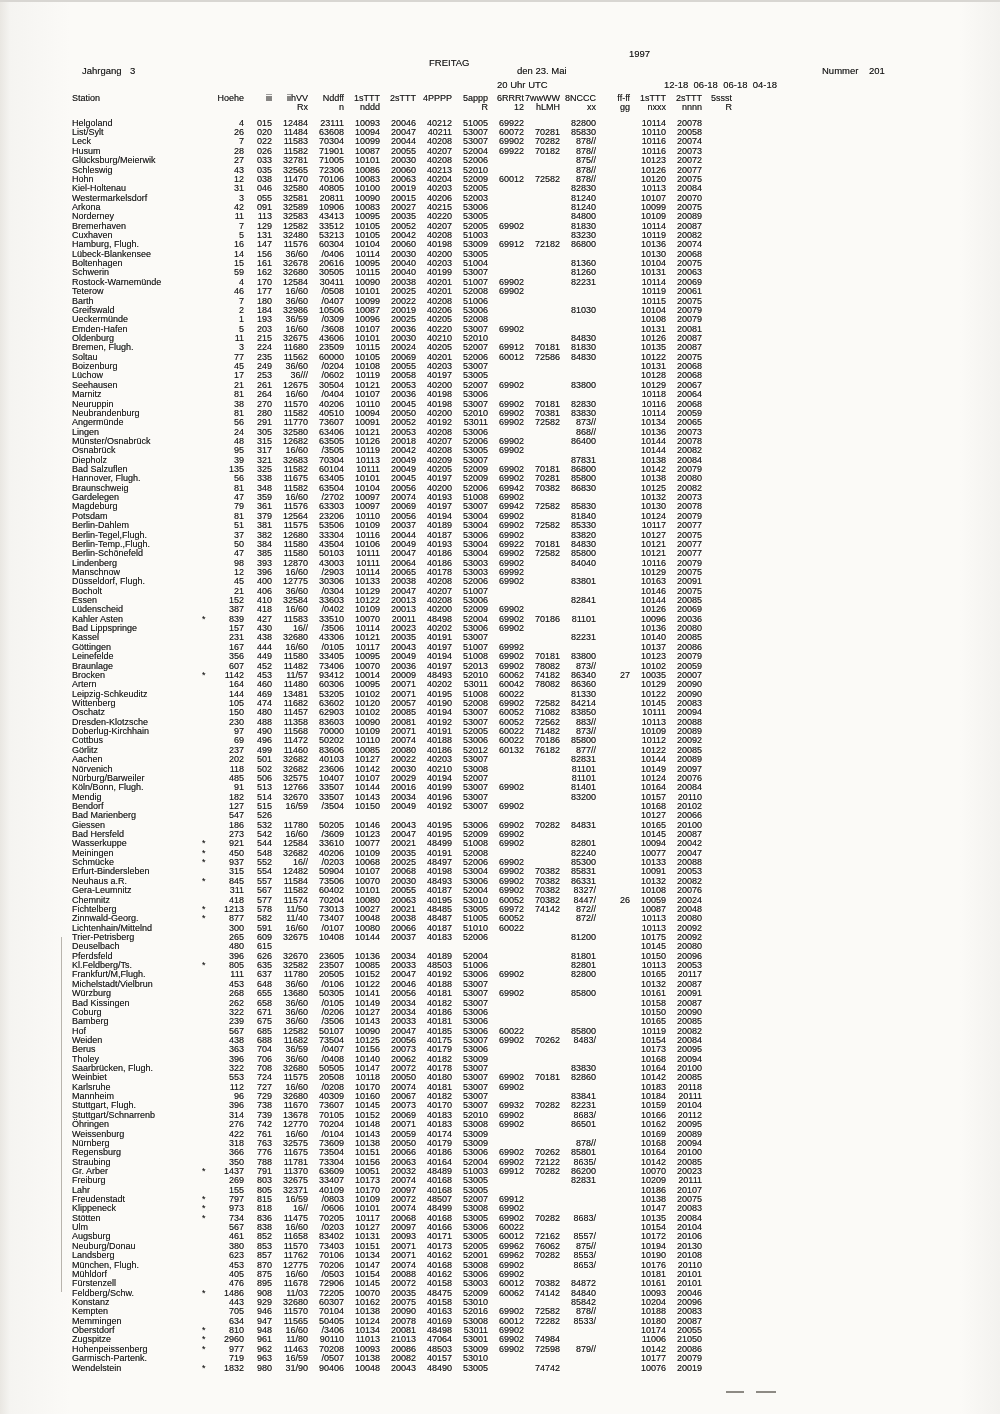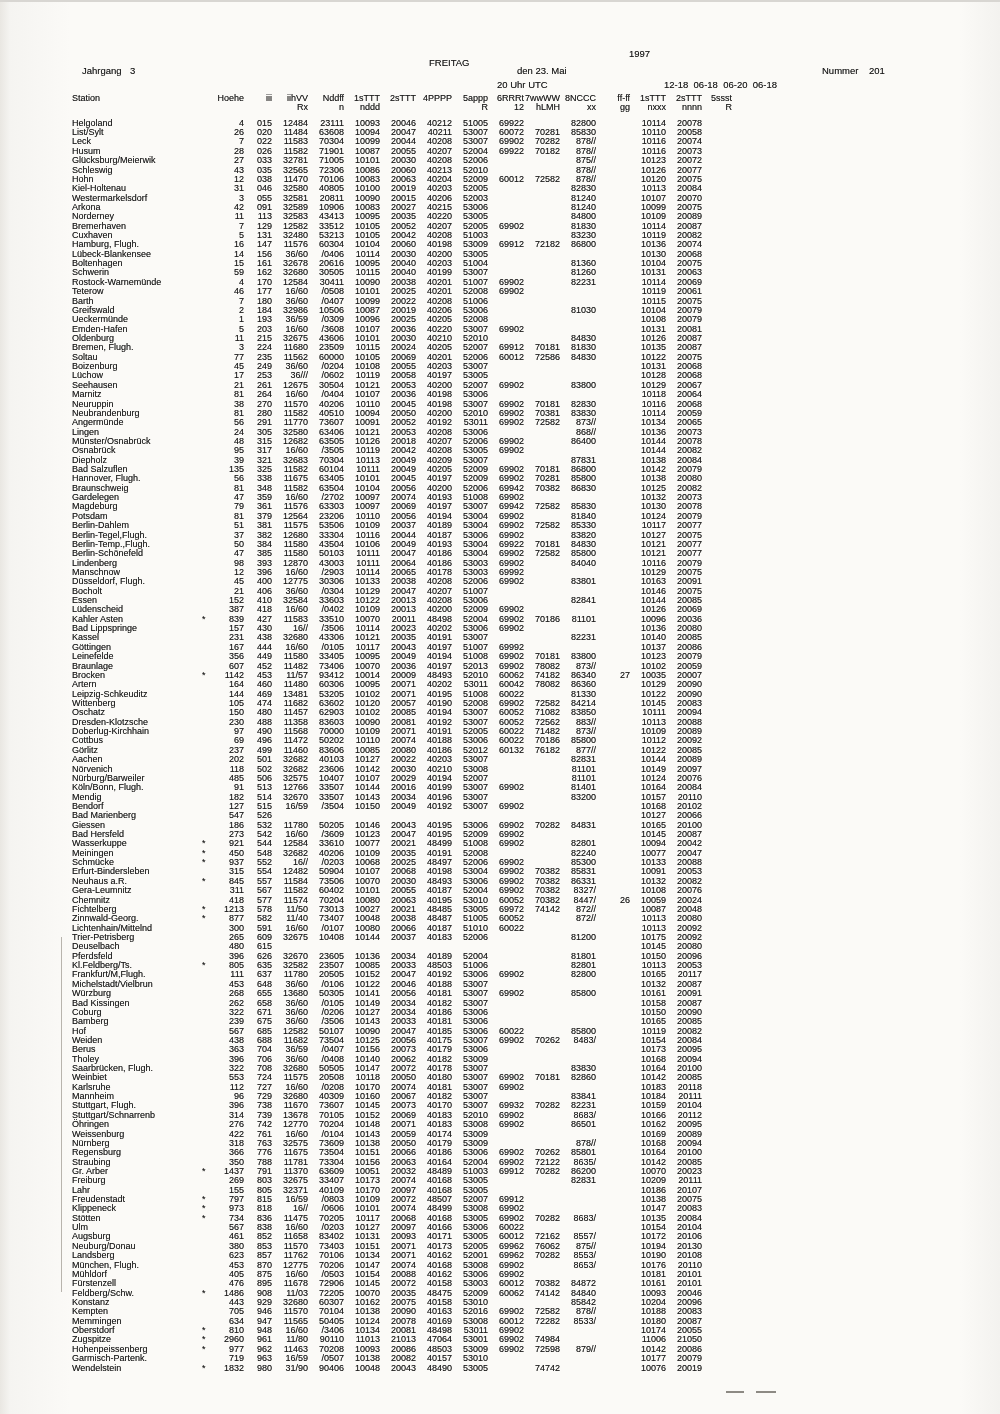--- a/index.html
+++ b/index.html
@@ -45,21 +45,21 @@
 
   <div>
     <span class="abs txt" style="left:82px;top:64px">Jahrgang</span>
     <span class="abs txt" style="left:130px;top:64px">3</span>
     <span class="abs txt" style="left:429px;top:56px">FREITAG</span>
     <span class="abs txt" style="left:517px;top:64px">den 23. Mai</span>
     <span class="abs txt" style="left:629px;top:47px">1997</span>
     <span class="abs txt" style="left:822px;top:64px">Nummer</span>
     <span class="abs txt" style="left:869px;top:64px">201</span>
     <span class="abs txt" style="left:497px;top:78px">20 Uhr UTC</span>
-    <span class="abs txt" style="left:664px;top:78px">12-18  06-18  06-20  06-18</span>
+    <span class="abs txt" style="left:664px;top:78px">12-18  06-18  06-18  04-18</span>
   </div>
 
   <div class="table txt">
     <div>
         <div class="r hdr"><span class="name">Station</span><span class="star"></span><span class="h">Hoehe</span><span class="i3">iii</span><span class="g">iihVV</span><span class="g">Nddff</span><span class="g">1sTTT</span><span class="g">2sTTT</span><span class="g">4PPPP</span><span class="g">5appp</span><span class="g">6RRRt</span><span class="g">7wwWW</span><span class="g">8NCCC</span><span class="gf">ff-ff</span><span class="g">1sTTT</span><span class="g">2sTTT</span><span class="gl">5ssst</span></div>
         <div class="r hdr"><span class="name"></span><span class="star"></span><span class="h"></span><span class="i3"></span><span class="g">Rx</span><span class="g">n</span><span class="g">nddd</span><span class="g"></span><span class="g"></span><span class="g">R</span><span class="g">12</span><span class="g">hLMH</span><span class="g">xx</span><span class="gf">gg</span><span class="g">nxxx</span><span class="g">nnnn</span><span class="gl">R</span></div>
       </div>
     <div class="tbody">
         <div class="r"><span class="name">Helgoland</span><span class="star"></span><span class="h">4</span><span class="i3">015</span><span class="g">12484</span><span class="g">23111</span><span class="g">10093</span><span class="g">20046</span><span class="g">40212</span><span class="g">51005</span><span class="g">69922</span><span class="g"></span><span class="g">82800</span><span class="gf"></span><span class="g">10114</span><span class="g">20078</span><span class="gl"></span></div>
         <div class="r"><span class="name">List/Sylt</span><span class="star"></span><span class="h">26</span><span class="i3">020</span><span class="g">11484</span><span class="g">63608</span><span class="g">10094</span><span class="g">20047</span><span class="g">40211</span><span class="g">53007</span><span class="g">60072</span><span class="g">70281</span><span class="g">85830</span><span class="gf"></span><span class="g">10110</span><span class="g">20058</span><span class="gl"></span></div>

